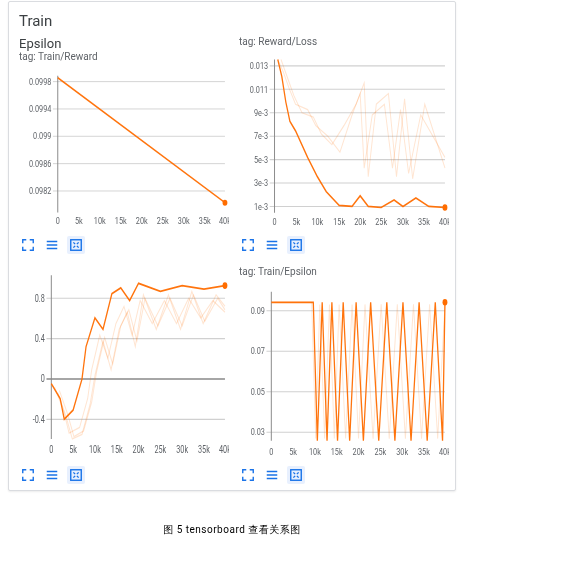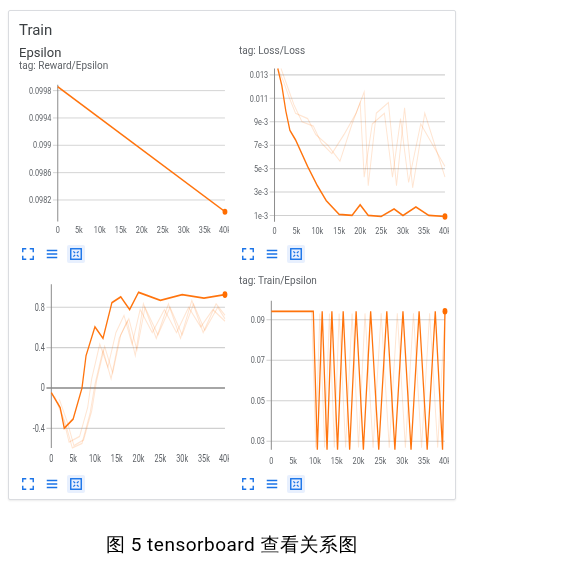--- a/index.html
+++ b/index.html
@@ -1,47 +1,47 @@
 <!DOCTYPE html>
 <html><head>
 <meta charset="utf-8">
 <style>
   html,body { margin:0; padding:0; font-family: Roboto, Arial, sans-serif; background:#fff; color:#3c4043; }
-  .page { width:464px; height:564px; box-sizing:border-box; padding:10px 8px 0 8px; }
+  .page { width:464px; height:564px; box-sizing:border-box; padding:1px 8px 0 8px; }
   .panel { border:1px solid #dadce0; border-radius:2px; box-shadow:0 1px 2px rgba(0,0,0,0.08); background:#fff; padding:10px 6px 6px 10px; height:490px; box-sizing:border-box; display:flex; flex-direction:column; }
   .panel-title { font-size:15px; font-weight:400; color:#3c4043; margin-bottom:6px; }
   .grid2 { display:grid; grid-template-columns:1fr 1fr; grid-template-rows:1fr 1fr; gap:12px 10px; flex:1; }
   .chart { display:flex; flex-direction:column; }
   .chart-title { font-size:13px; color:#3c4043; }
   .chart-tag { font-size:10px; color:#5f6368; margin-bottom:4px; }
   .plot-wrap { flex:1; position:relative; }
   svg.plot { width:100%; height:100%; display:block; }
   .grid-line { stroke:#d0d0d0; stroke-width:1; }
   .axis-zero { stroke:#888; stroke-width:1.2; }
   .tick-label { font-size:9px; fill:#5f6368; }
   .series-line { stroke:#ff6d00; stroke-opacity:0.95; stroke-width:1.6; fill:none; }
   .series-shadow { stroke:#ff6d00; stroke-opacity:0.18; stroke-width:1.2; fill:none; }
   .point-dot { fill:#ff6d00; }
   .toolbar { display:flex; gap:6px; margin-top:4px; }
   .tool { display:inline-flex; align-items:center; justify-content:center; width:18px; height:18px; border-radius:2px; cursor:pointer; color:#1a73e8; }
   .tool.active { background:#e8f0fe; }
   .tool svg { width:14px; height:14px; stroke:#1a73e8; stroke-width:1.6; fill:none; }
-  .caption { text-align:center; font-size:19px; color:#000; padding-top:32px; letter-spacing:0.5px; }
+  .caption { text-align:center; font-size:10px; color:#000; padding-top:32px; letter-spacing:0.5px; }
 </style>
 </head>
 <body>
 
 <div class="page">
   <div class="panel">
     <div class="panel-title">Train</div>
     <div class="grid2">
 
       <div class="chart">
         <div class="chart-title">Epsilon</div>
-        <div class="chart-tag">tag: Reward/Epsilon</div>
+        <div class="chart-tag">tag: Train/Reward</div>
         <div class="plot-wrap">
           <svg class="plot" viewBox="0 0 260 170" preserveAspectRatio="none">
             <g>
               <line class="grid-line" x1="42" x2="255" y1="16" y2="16"></line>
                 <line class="grid-line" x1="42" x2="255" y1="44" y2="44"></line>
               <line class="grid-line" x1="42" x2="255" y1="72" y2="72"></line>
                 <line class="grid-line" x1="42" x2="255" y1="100" y2="100"></line>
               <line class="grid-line" x1="42" x2="255" y1="128" y2="128"></line>
             </g>
             <line class="axis-zero" x1="48" x2="48" y1="10" y2="150"></line>
@@ -79,21 +79,21 @@
           <span class="tool active">
               <svg viewBox="0 0 16 16">
                 <rect x="2" y="2" width="12" height="12"></rect>
                 <path d="M5 5l2 2M11 5l-2 2M5 11l2-2M11 11l-2-2"></path>
               </svg>
             </span>
         </div>
       </div>
 
       <div class="chart">
-        <div class="chart-tag">tag: Loss/Loss</div>
+        <div class="chart-tag">tag: Reward/Loss</div>
         <div class="plot-wrap">
           <svg class="plot" viewBox="0 0 260 170" preserveAspectRatio="none">
             <g>
               <line class="grid-line" x1="38" x2="255" y1="14" y2="14"></line>
                 <line class="grid-line" x1="38" x2="255" y1="36" y2="36"></line>
               <line class="grid-line" x1="38" x2="255" y1="58" y2="58"></line>
                 <line class="grid-line" x1="38" x2="255" y1="80" y2="80"></line>
               <line class="grid-line" x1="38" x2="255" y1="102" y2="102"></line>
                 <line class="grid-line" x1="38" x2="255" y1="124" y2="124"></line>
               <line class="grid-line" x1="38" x2="255" y1="146" y2="146"></line>

